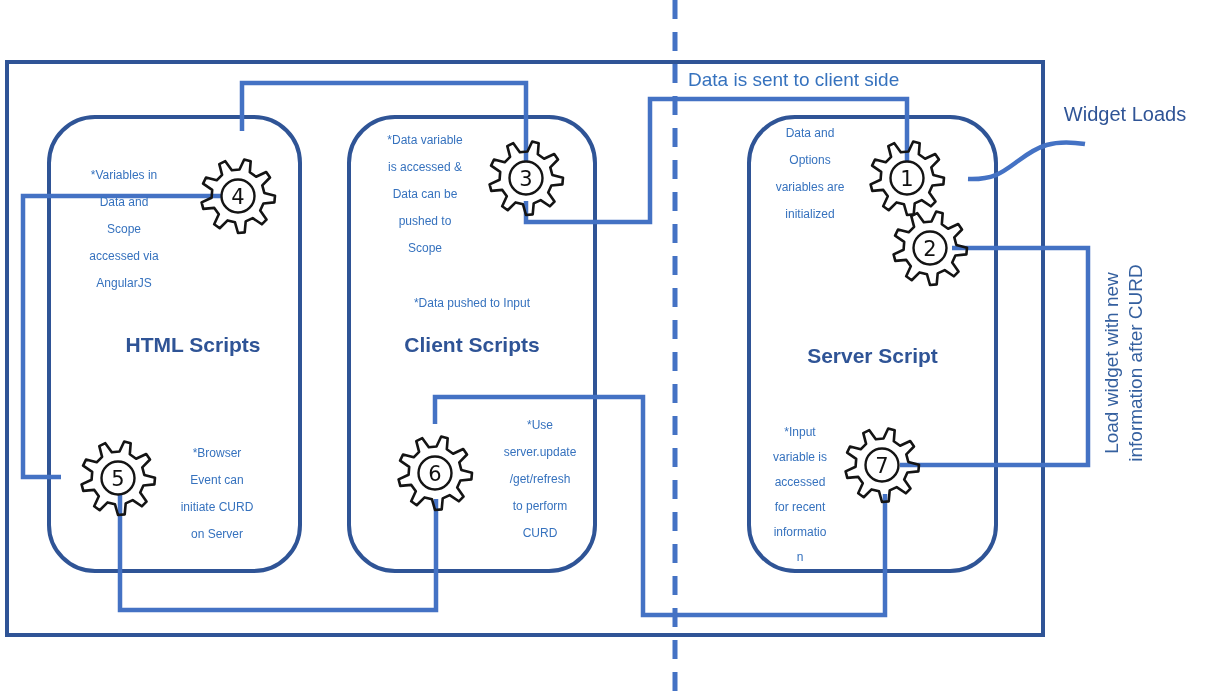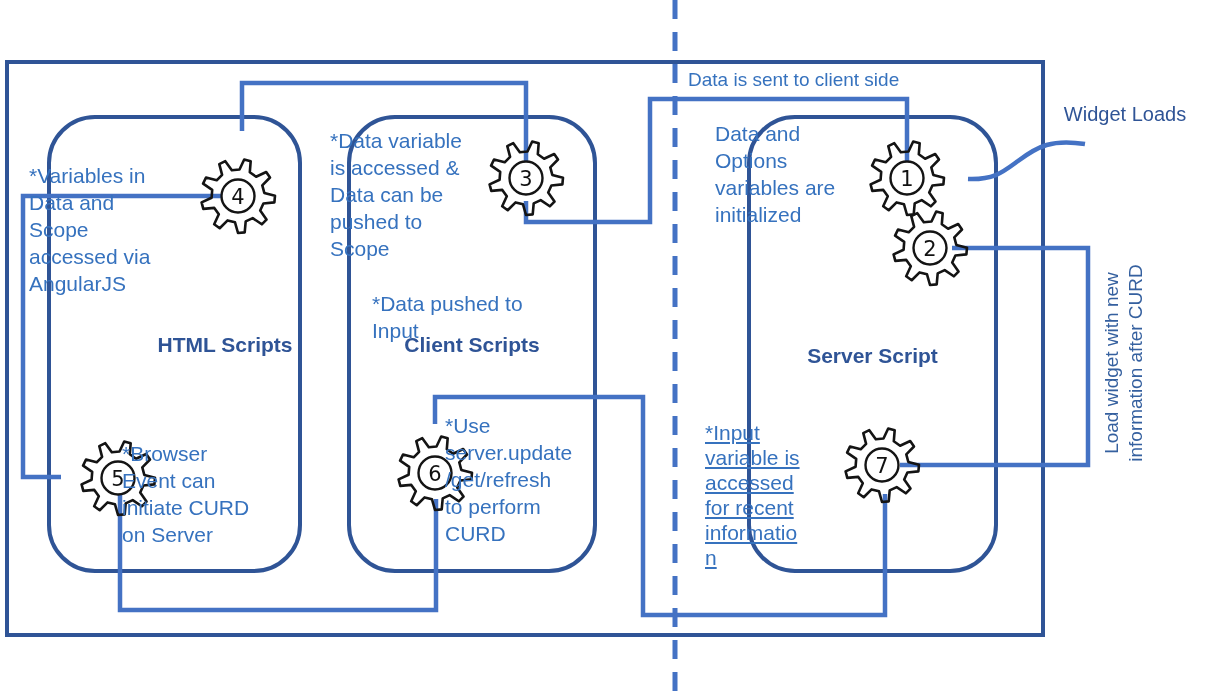--- a/index.html
+++ b/index.html
@@ -15,24 +15,24 @@
   }
   .box{
     position:absolute;box-sizing:border-box;border:4px solid var(--border);
     border-radius:48px;background:transparent;z-index:1;
   }
   #outer{
     position:absolute;box-sizing:border-box;border:4px solid var(--border);
     left:5px;top:60px;width:1040px;height:577px;z-index:0;background:#fff;
   }
   .note{
-    position:absolute;white-space:pre-line;
-    font-size:21px;line-height:27px;color:var(--body);z-index:3;
+    position:absolute;white-space:pre-line;text-align:center;
+    font-size:12px;line-height:27px;color:var(--body);z-index:3;
   }
-  .note.lh25{line-height:25px;text-decoration:underline;}
+  .note.lh25{line-height:25px;}
   .title{
     position:absolute;text-align:center;font-size:21px;font-weight:bold;
     color:var(--title);z-index:3;
   }
   .label{
     position:absolute;color:var(--body);z-index:3;white-space:pre-line;
   }
   #label-widget-loads{font-size:20px;color:var(--title);text-align:center;}
   #label-data-sent{font-size:19px;}
   #label-vertical{
@@ -147,21 +147,21 @@
 Options
 variables are
 initialized</div>
   <div class="note lh25" style="left:705px;top:420px;width:190px;">*Input
 variable is
 accessed
 for recent
 informatio
 n</div>
 
-  <div class="title" style="left:47px;top:333px;width:292px;padding-left:32px;">HTML Scripts</div>
+  <div class="title" style="left:47px;top:333px;width:292px;">HTML Scripts</div>
   <div class="title" style="left:347px;top:333px;width:250px;">Client Scripts</div>
   <div class="title" style="left:747px;top:344px;width:251px;">Server Script</div>
 
   <div class="label" id="label-data-sent" style="left:688px;top:69px;">Data is sent to client side</div>
   <div class="label" id="label-widget-loads" style="left:1047px;top:78px;width:156px;margin-top:25px;">Widget Loads</div>
   <div class="label" id="label-vertical" style="left:999px;top:339px;width:250px;height:48px;">Load widget with new
 information after CURD</div>
 
 </div>
 

